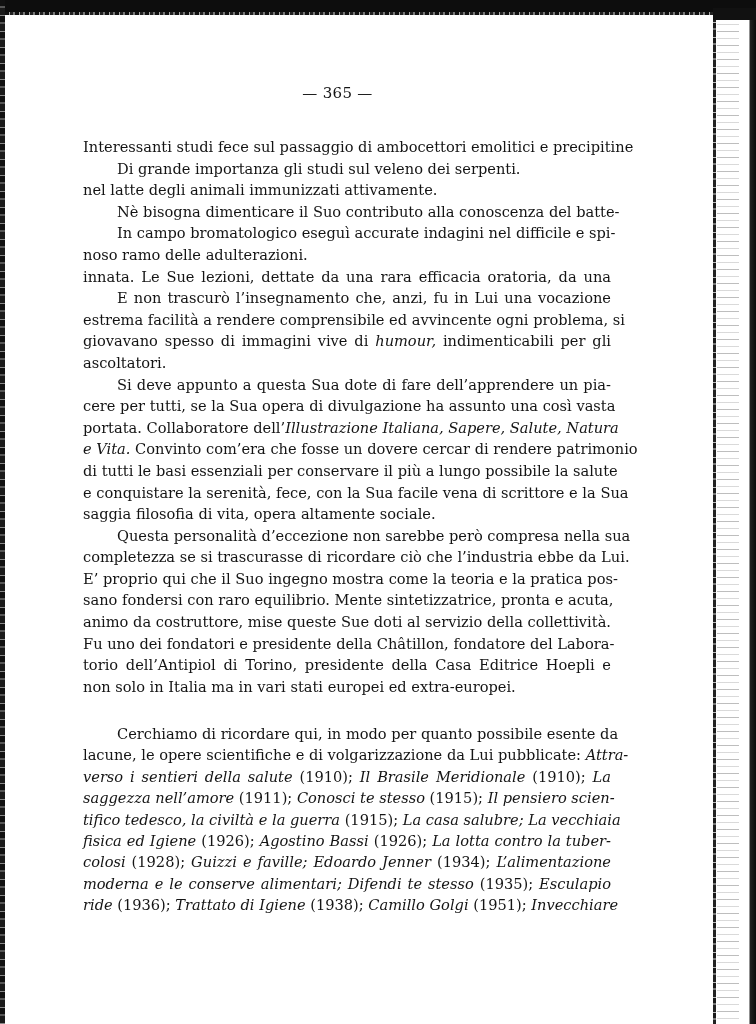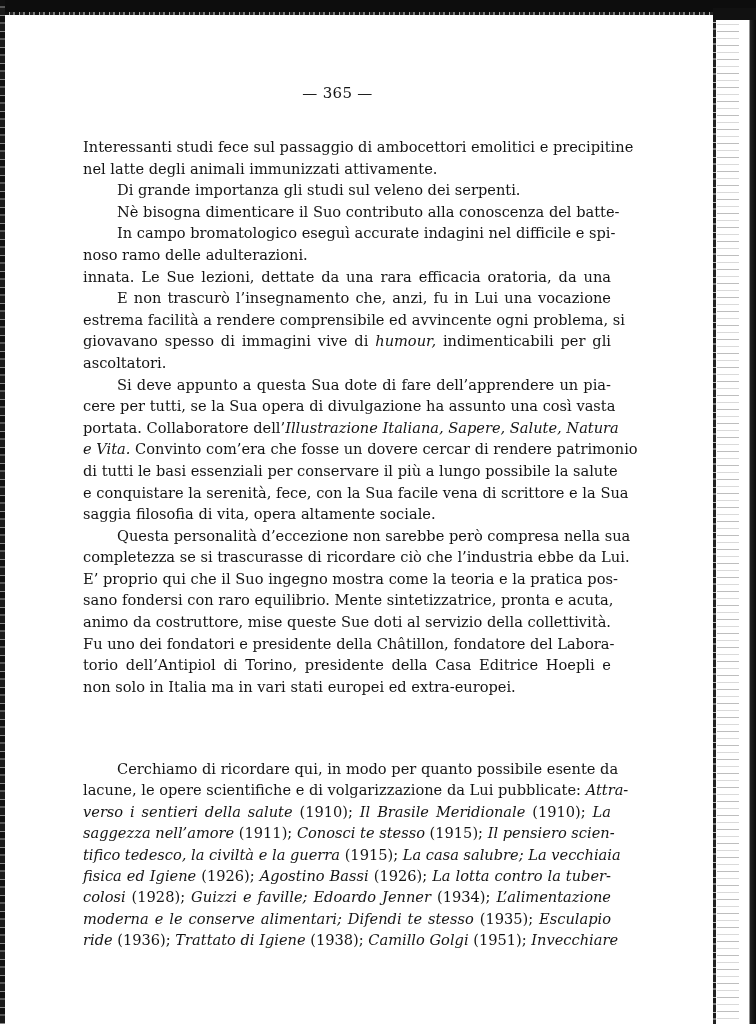--- a/index.html
+++ b/index.html
@@ -25,43 +25,43 @@
 
   .page-number {
     position:absolute; left:0; width:675px; top:84px; text-align:center;
     font-size:15px; letter-spacing:0.3px;
   }
   .text-block {
     position:absolute; left:68px; width:543px;
     font-size:14.6px; line-height:21.6px; text-align:justify;
   }
   .block-1 { top:136px; }
-  .block-2 { top:758px; line-height:21.4px; }
+  .block-2 { top:723px; line-height:21.4px; }
   .line { display:block; white-space:nowrap; text-align-last:justify; height:21.6px;margin-left:15px; }
   .block-2 .line { height:21.4px; }
   .line.last { text-align-last:left; }
   .line.indent { padding-left:34px; }
   .it { font-style:italic; }
 </style>
 </head>
 <body>
 
 <div class="top-edge"></div>
 <div class="left-edge"></div>
 <div class="binding-shadow"></div>
 <div class="binding-speckle"></div>
 <div class="binding-edge"></div>
 <div class="binding-cap"></div>
 
 <div class="page-number">— 365 —</div>
 
 <div class="text-block block-1" id="block-1">
     <span class="line">Interessanti studi fece sul passaggio di ambocettori emolitici e precipitine</span>
+    <span class="line indent last">Di grande importanza gli studi sul veleno dei serpenti.</span>
     <span class="line last">nel latte degli animali immunizzati attivamente.</span>
-    <span class="line indent last">Di grande importanza gli studi sul veleno dei serpenti.</span>
     <span class="line indent">Nè bisogna dimenticare il Suo contributo alla conoscenza del batte-</span>
     <span class="line indent">In campo bromatologico eseguì accurate indagini nel difficile e spi-</span>
     <span class="line last">noso ramo delle adulterazioni.</span>
     <span class="line">innata. Le Sue lezioni, dettate da una rara efficacia oratoria, da una</span>
     <span class="line indent">E non trascurò l’insegnamento che, anzi, fu in Lui una vocazione</span>
     <span class="line">estrema facilità a rendere comprensibile ed avvincente ogni problema, si</span>
     <span class="line"><span>giovavano spesso di immagini vive di </span><span class="it">humour,</span><span> indimenticabili per gli</span></span>
     <span class="line last">ascoltatori.</span>
     <span class="line indent">Si deve appunto a questa Sua dote di fare dell’apprendere un pia-</span>
     <span class="line">cere per tutti, se la Sua opera di divulgazione ha assunto una così vasta</span>

